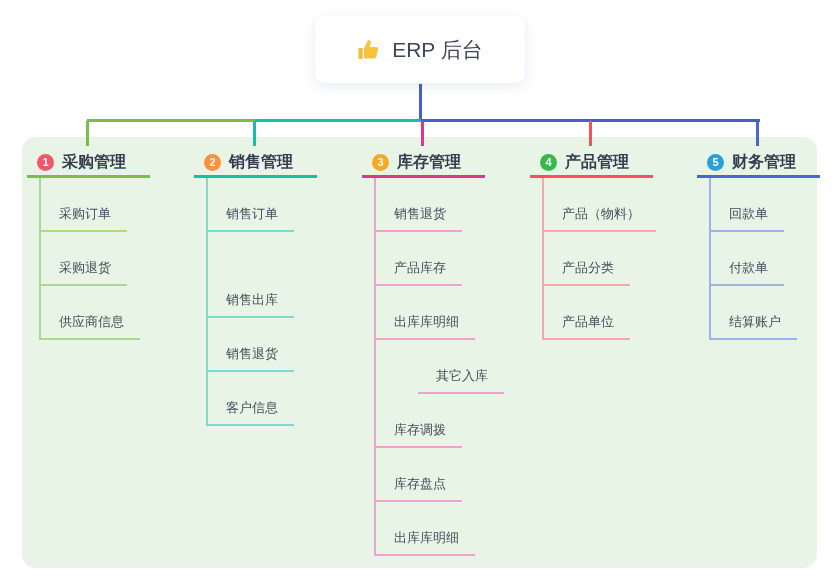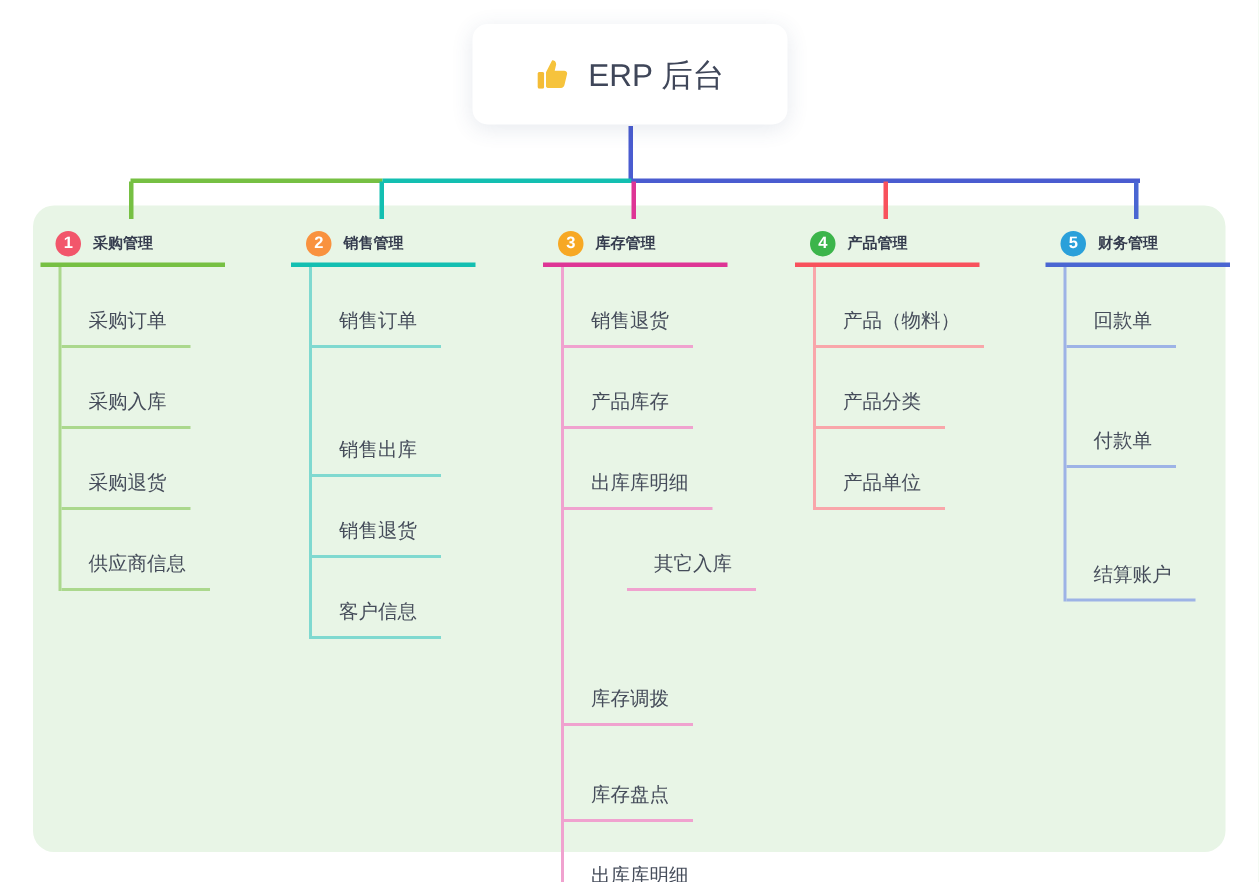--- a/index.html
+++ b/index.html
@@ -29,21 +29,21 @@
   .branch-header{
     display:flex;align-items:center;gap:8px;height:26px;
     border-bottom:3px solid #ccc;padding-left:10px;cursor:pointer;
   }
   .badge{
     width:17px;height:17px;border-radius:50%;flex:0 0 17px;
     display:flex;align-items:center;justify-content:center;
     color:#fff;font-size:11px;font-weight:700;line-height:1;
   }
   .branch-label{
-    font-size:10px;font-weight:600;color:#353c4e;white-space:nowrap;
+    font-size:16px;font-weight:600;color:#353c4e;white-space:nowrap;
   }
   .children{
     margin-left:12px;border-left:2px solid #ccc;
     display:flex;flex-direction:column;align-items:flex-start;
   }
   .child{
     height:54px;display:flex;align-items:flex-end;
     padding:12px 16px 7px 18px;border-bottom:2px solid #ccc;
     box-sizing:border-box;cursor:pointer;
   }
@@ -70,23 +70,20 @@
   <div class="branch" style="left: 27px; top: 149px; width: 123px;">
     <div class="branch-header" style="border-bottom-color: rgb(118, 192, 67);">
       <span class="badge" style="background: rgb(242, 86, 107);">1</span>
       <span class="branch-label">采购管理</span>
     </div>
     <div class="children" style="border-left-color: rgb(171, 216, 141);">
   <div class="child" style="border-bottom-color: rgb(171, 216, 141);">
     <span class="child-label">采购订单</span>
   </div>
 
-  <div class="child" style="border-bottom-color: rgb(171, 216, 141);">
-    <span class="child-label">采购入库</span>
-  </div>
 
   <div class="child" style="border-bottom-color: rgb(171, 216, 141);">
     <span class="child-label">采购退货</span>
   </div>
 
   <div class="child" style="border-bottom-color: rgb(171, 216, 141);">
     <span class="child-label">供应商信息</span>
   </div>
 </div>
   </div>
@@ -130,25 +127,25 @@
   </div>
 
   <div class="child" style="border-bottom-color: rgb(240, 162, 207);">
     <span class="child-label">出库库明细</span>
   </div>
 
   <div class="child" style="border-bottom-color: rgb(240, 162, 207); margin-left: 42px;">
     <span class="child-label">其它入库</span>
   </div>
 
-  <div class="child" style="border-bottom-color: rgb(240, 162, 207); margin-top: 36px;">
+  <div class="child" style="border-bottom-color: rgb(240, 162, 207);">
     <span class="child-label">库存调拨</span>
   </div>
 
-  <div class="child" style="border-bottom-color: rgb(240, 162, 207); margin-top: 10px;">
+  <div class="child" style="border-bottom-color: rgb(240, 162, 207);">
     <span class="child-label">库存盘点</span>
   </div>
 
   <div class="child" style="border-bottom-color: rgb(240, 162, 207);">
     <span class="child-label">出库库明细</span>
   </div>
 </div>
   </div>
 
   <div class="branch" style="left: 530px; top: 149px; width: 123px;">
@@ -174,25 +171,25 @@
   <div class="branch" style="left: 697px; top: 149px; width: 123px;">
     <div class="branch-header" style="border-bottom-color: rgb(74, 102, 210);">
       <span class="badge" style="background: rgb(42, 160, 218);">5</span>
       <span class="branch-label">财务管理</span>
     </div>
     <div class="children" style="border-left-color: rgb(157, 179, 230);">
   <div class="child" style="border-bottom-color: rgb(157, 179, 230);">
     <span class="child-label">回款单</span>
   </div>
 
-  <div class="child" style="border-bottom-color: rgb(157, 179, 230); margin-top: 26px;">
+  <div class="child" style="border-bottom-color: rgb(157, 179, 230);">
     <span class="child-label">付款单</span>
   </div>
 
-  <div class="child" style="border-bottom-color: rgb(157, 179, 230); margin-top: 35px;">
+  <div class="child" style="border-bottom-color: rgb(157, 179, 230);">
     <span class="child-label">结算账户</span>
   </div>
 </div>
   </div>
 <div class="conn" style="left: 419px; top: 84px; width: 3px; height: 38px; background: rgb(74, 92, 208);"></div>
 <div class="conn" style="left: 87px; top: 119px; width: 168px; height: 3px; background: rgb(118, 192, 67);"></div>
 <div class="conn" style="left: 255px; top: 119px; width: 166px; height: 3px; background: rgb(19, 191, 177);"></div>
 <div class="conn" style="left: 421px; top: 119px; width: 339px; height: 3px; background: rgb(74, 92, 208);"></div>
 <div class="conn" style="left: 86px; top: 121px; width: 3px; height: 25px; background: rgb(118, 192, 67);"></div>
 <div class="conn" style="left: 253px; top: 121px; width: 3px; height: 25px; background: rgb(19, 191, 177);"></div>

